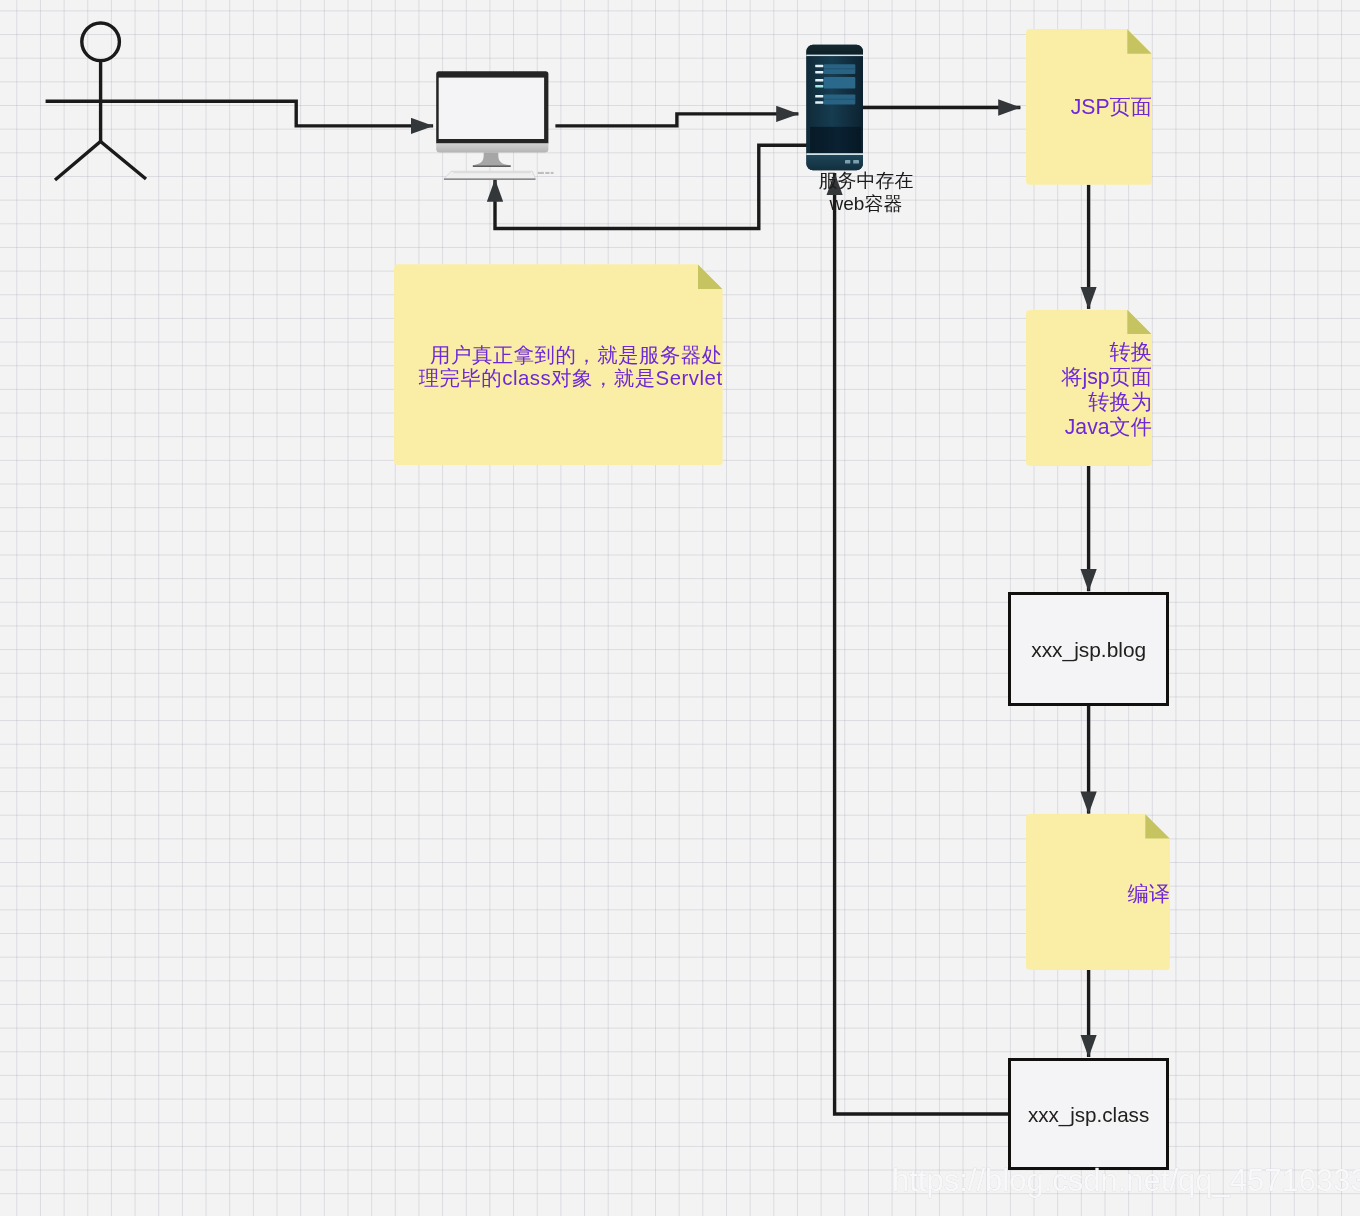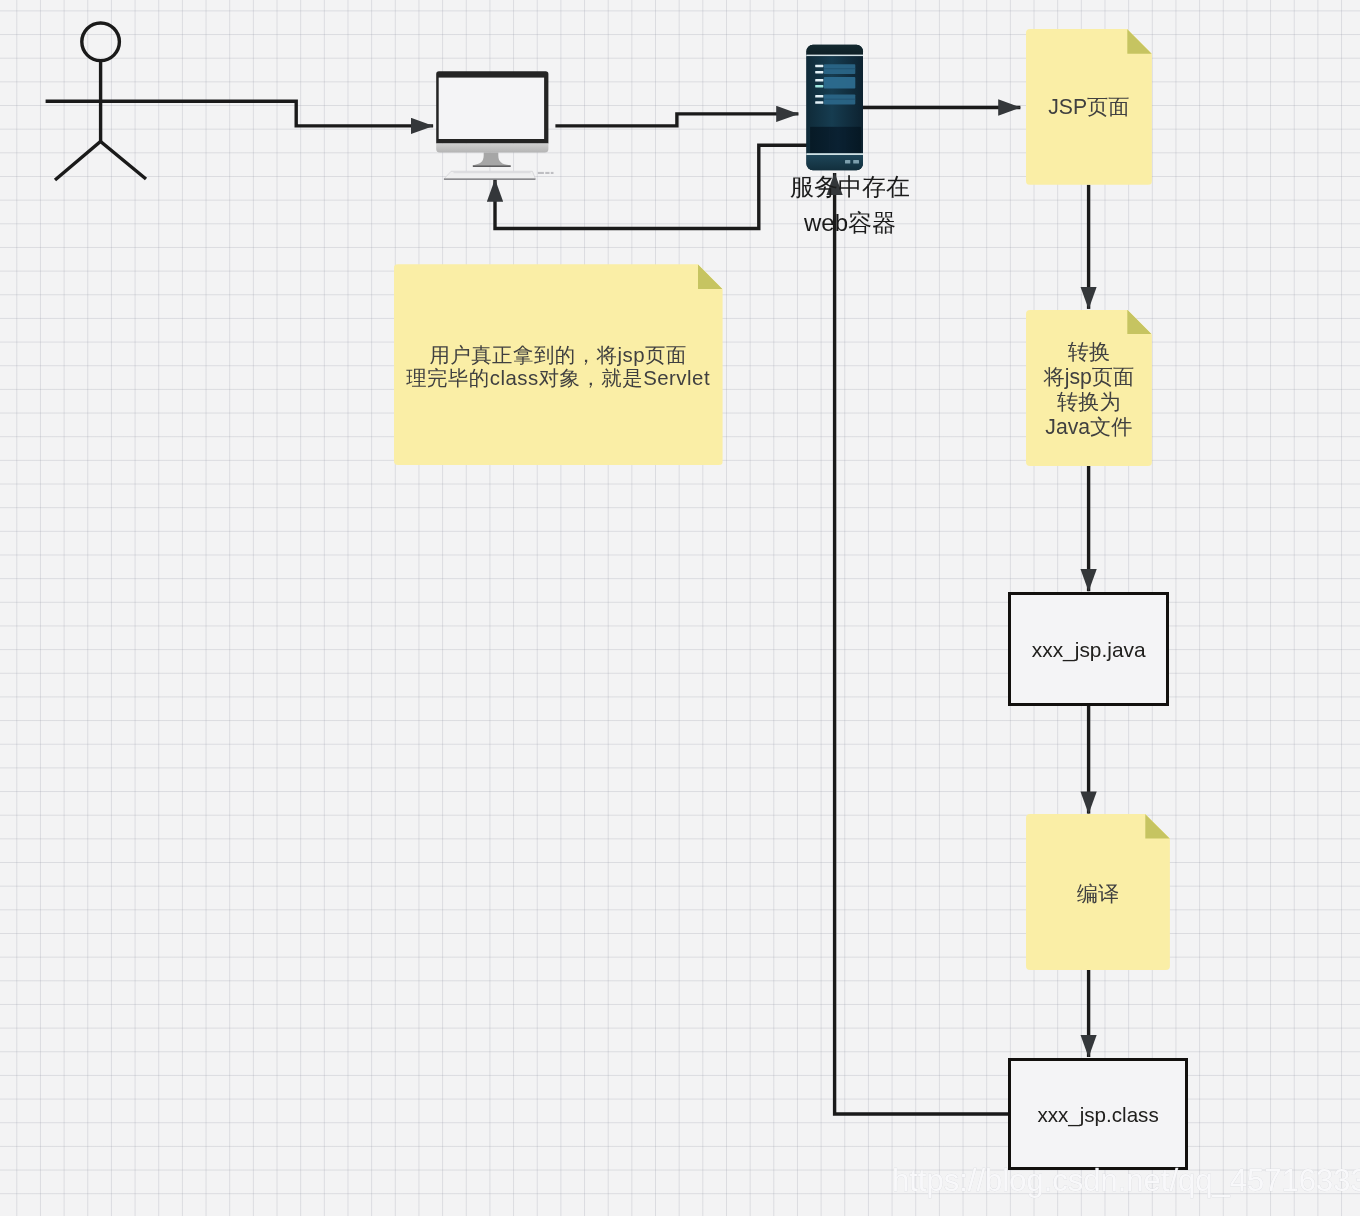--- a/index.html
+++ b/index.html
@@ -11,21 +11,21 @@
           background-image:
             linear-gradient(to right, rgba(155,157,170,.27) 1px, transparent 1px),
             linear-gradient(to bottom, rgba(155,157,170,.27) 1px, transparent 1px);
           background-size:23.667px 23.667px;
           background-position:16.3px 10.4px;}
   svg#art{position:absolute;left:0;top:0;width:1360px;height:1216px;}
   .note{position:absolute;background:#faeea6;border-radius:4px;
         clip-path:polygon(0 0, calc(100% - 24.6px) 0, 100% 24.6px, 100% 100%, 0 100%);}
   .note .fold{position:absolute;right:0;top:0;width:24.6px;height:24.6px;
               background:#c6c461;clip-path:polygon(0 0,100% 100%,0 100%);}
-  .note .txt{position:absolute;left:0;right:0;text-align:center;color:#404040;
+  .note .txt{position:absolute;left:0;right:0;text-align:right;color:#6d28d9;
              white-space:pre-line;}
   .box{position:absolute;background:#f4f4f6;border:3px solid #12100e;}
   .box .txt{position:absolute;left:0;right:0;text-align:center;color:#21201e;}
   .caption{position:absolute;text-align:center;color:#1b1b1b;line-height:1.18;}
   .wm{position:absolute;color:#f8f8fa;white-space:nowrap;
       font-family:"Liberation Sans",sans-serif;font-weight:300;
       -webkit-text-stroke:.45px #d6d7dc;
       paint-order:stroke fill;}
 </style>
 </head>
@@ -135,28 +135,28 @@
       <path d="M845,127.4 L845,152.6" stroke-width="1"></path>
     </g>
     <rect x="806.4" y="153.2" width="56.6" height="2.1" fill="#cfe0e4"></rect>
     <path d="M806.4,155.1 h56.6 v8.6 a6.5,6.5 0 0 1 -6.5,6.5 h-43.6 a6.5,6.5 0 0 1 -6.5,-6.5 z" fill="url(#srvBot)"></path>
     <g fill="#a4c6d4" opacity=".72">
       <rect x="845" y="160.1" width="5.3" height="3.4" rx="0.5"></rect>
       <rect x="853.2" y="160.1" width="5.8" height="3.4" rx="0.5"></rect>
     </g>
   </svg>
 
-  <div class="caption" style="left:770px;top:169px;width:160px;font-size:24px;line-height:36px;">
+  <div class="caption" style="left:786px;top:169px;width:160px;font-size:19px;line-height:23px;">
     <span style="white-space:pre-line;">服务中存在
 web容器</span>
   </div>
 
   <div class="note" style="left:393.7px;top:264.3px;width:328.9px;height:200.8px;">
     <div class="fold"></div>
-    <div class="txt" style="top:80px;font-size:20.4px;line-height:22.4px;letter-spacing:0.5px;">用户真正拿到的，将jsp页面
+    <div class="txt" style="top:80px;font-size:20.4px;line-height:22.4px;letter-spacing:0.5px;">用户真正拿到的，就是服务器处
 理完毕的class对象，就是Servlet</div>
   </div>
 
   <div class="note" style="left:1025.9px;top:29.1px;width:126px;height:155.6px;">
     <div class="fold"></div>
     <div class="txt" style="top:64px;font-size:21.2px;">JSP页面</div>
   </div>
 
   <div class="note" style="left:1025.9px;top:309.6px;width:126px;height:156.3px;">
     <div class="fold"></div>
@@ -165,22 +165,22 @@
 转换为
 Java文件</div>
   </div>
 
   <div class="note" style="left:1025.9px;top:814px;width:144px;height:156px;">
     <div class="fold"></div>
     <div class="txt" style="top:66px;font-size:21.2px;">编译</div>
   </div>
 
   <div class="box" style="left:1008.2px;top:591.8px;width:155px;height:108px;">
-    <div class="txt" style="top:43.4px;font-size:20.9px;">xxx_jsp.java</div>
+    <div class="txt" style="top:43.4px;font-size:20.9px;">xxx_jsp.blog</div>
   </div>
 
-  <div class="box" style="left:1008.3px;top:1057.5px;width:154.5px;height:106.7px;padding-left:19px;">
+  <div class="box" style="left:1008.3px;top:1057.5px;width:154.5px;height:106.7px;">
     <div class="txt" style="top:42.4px;font-size:20.6px;">xxx_jsp.class</div>
   </div>
 
   <div class="wm" style="left:855px;top:1163px;font-size:31px;margin-left:37px;">https://blog.csdn.net/qq_45716333</div>
 
 </div>
 
 </body></html>

